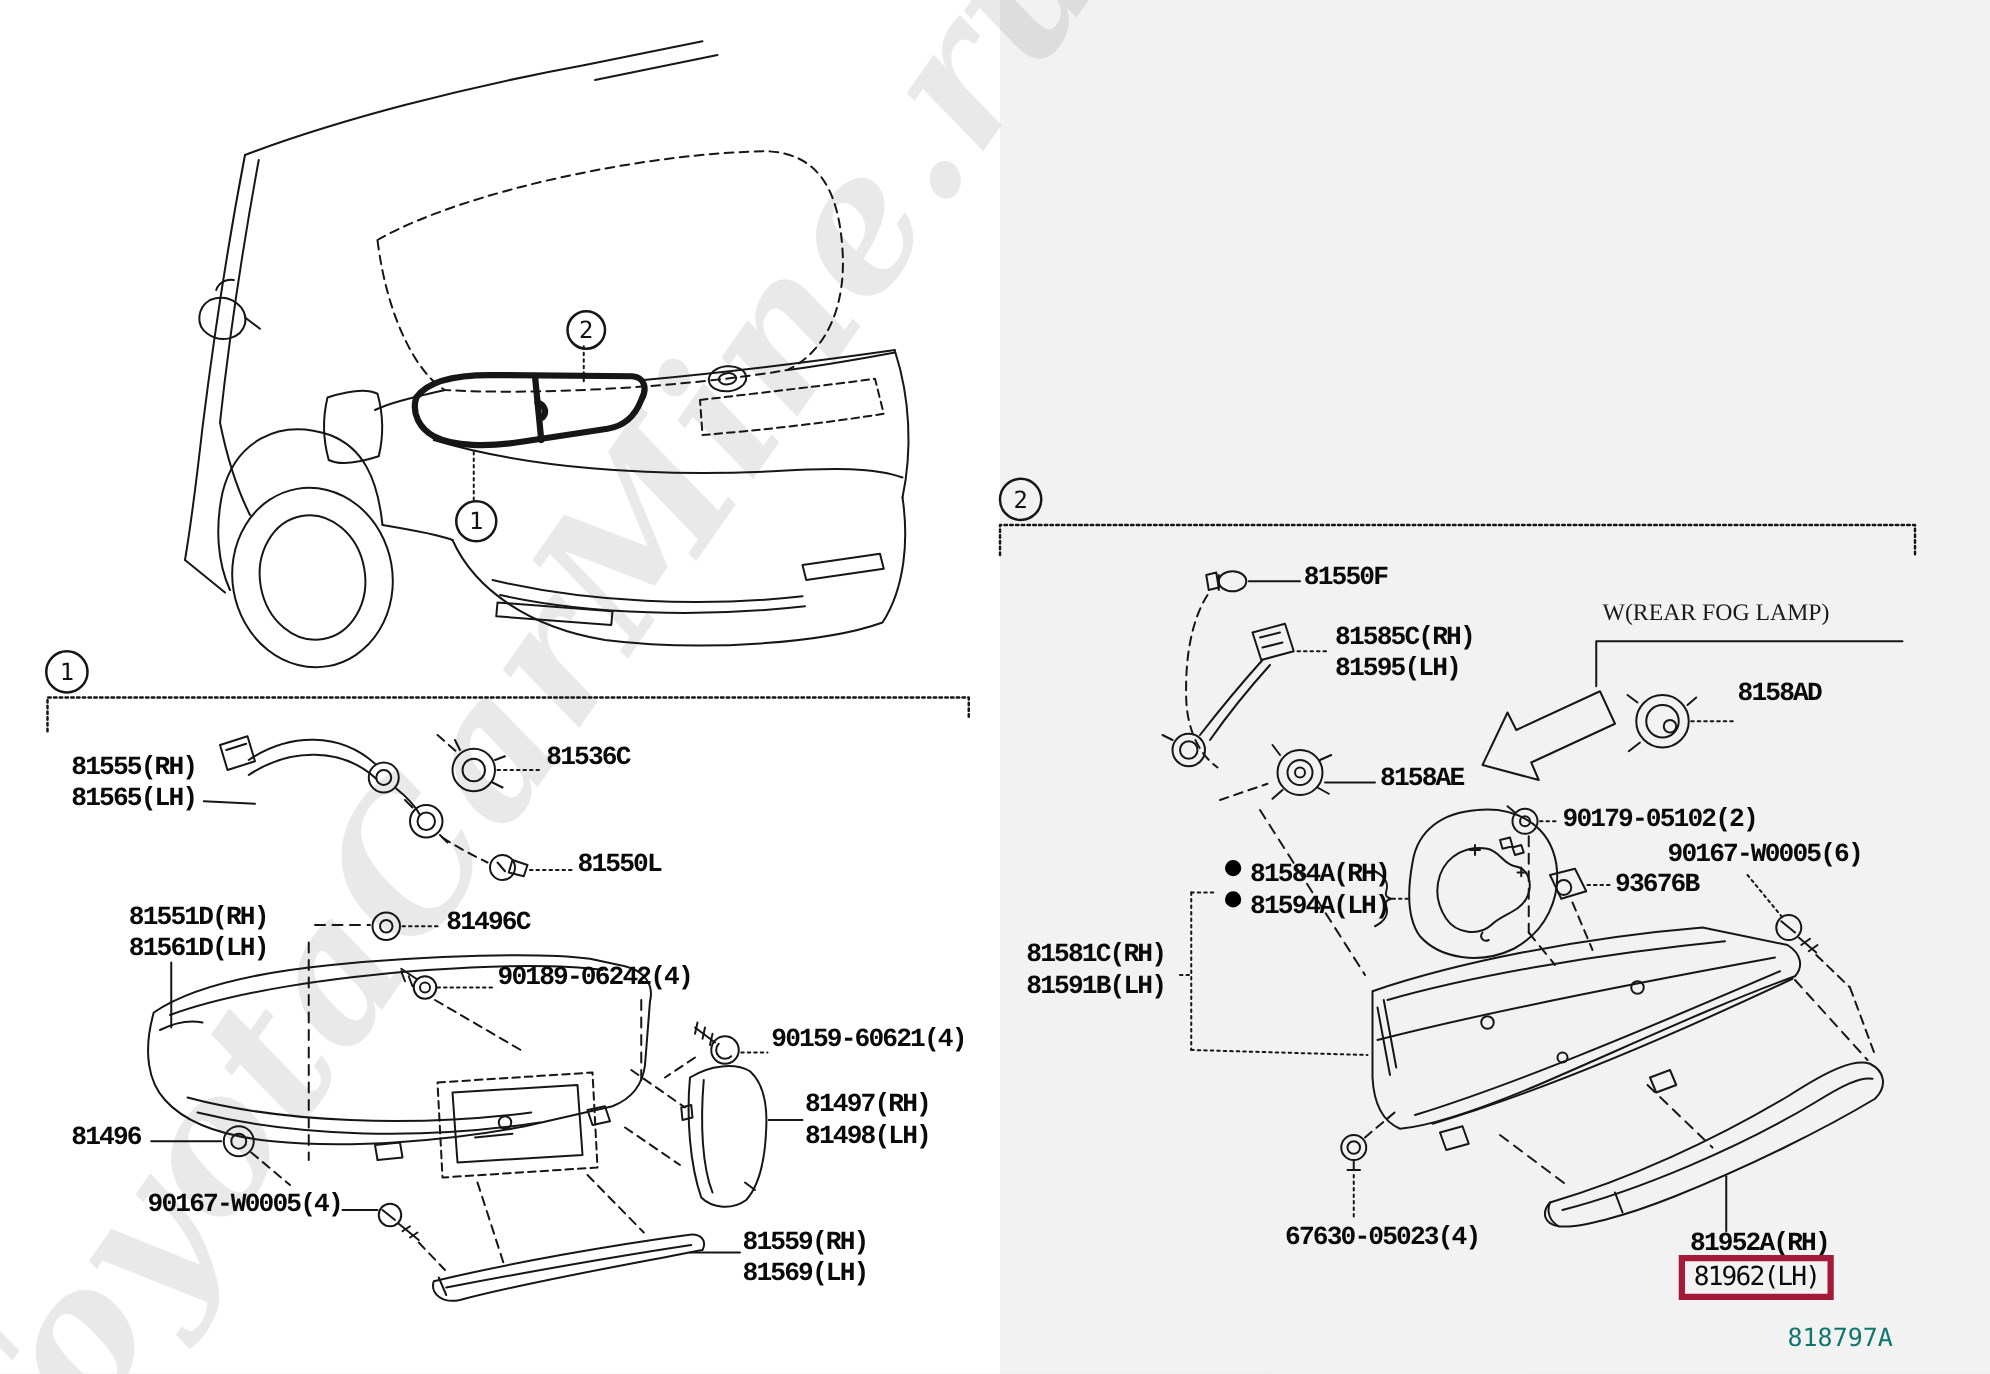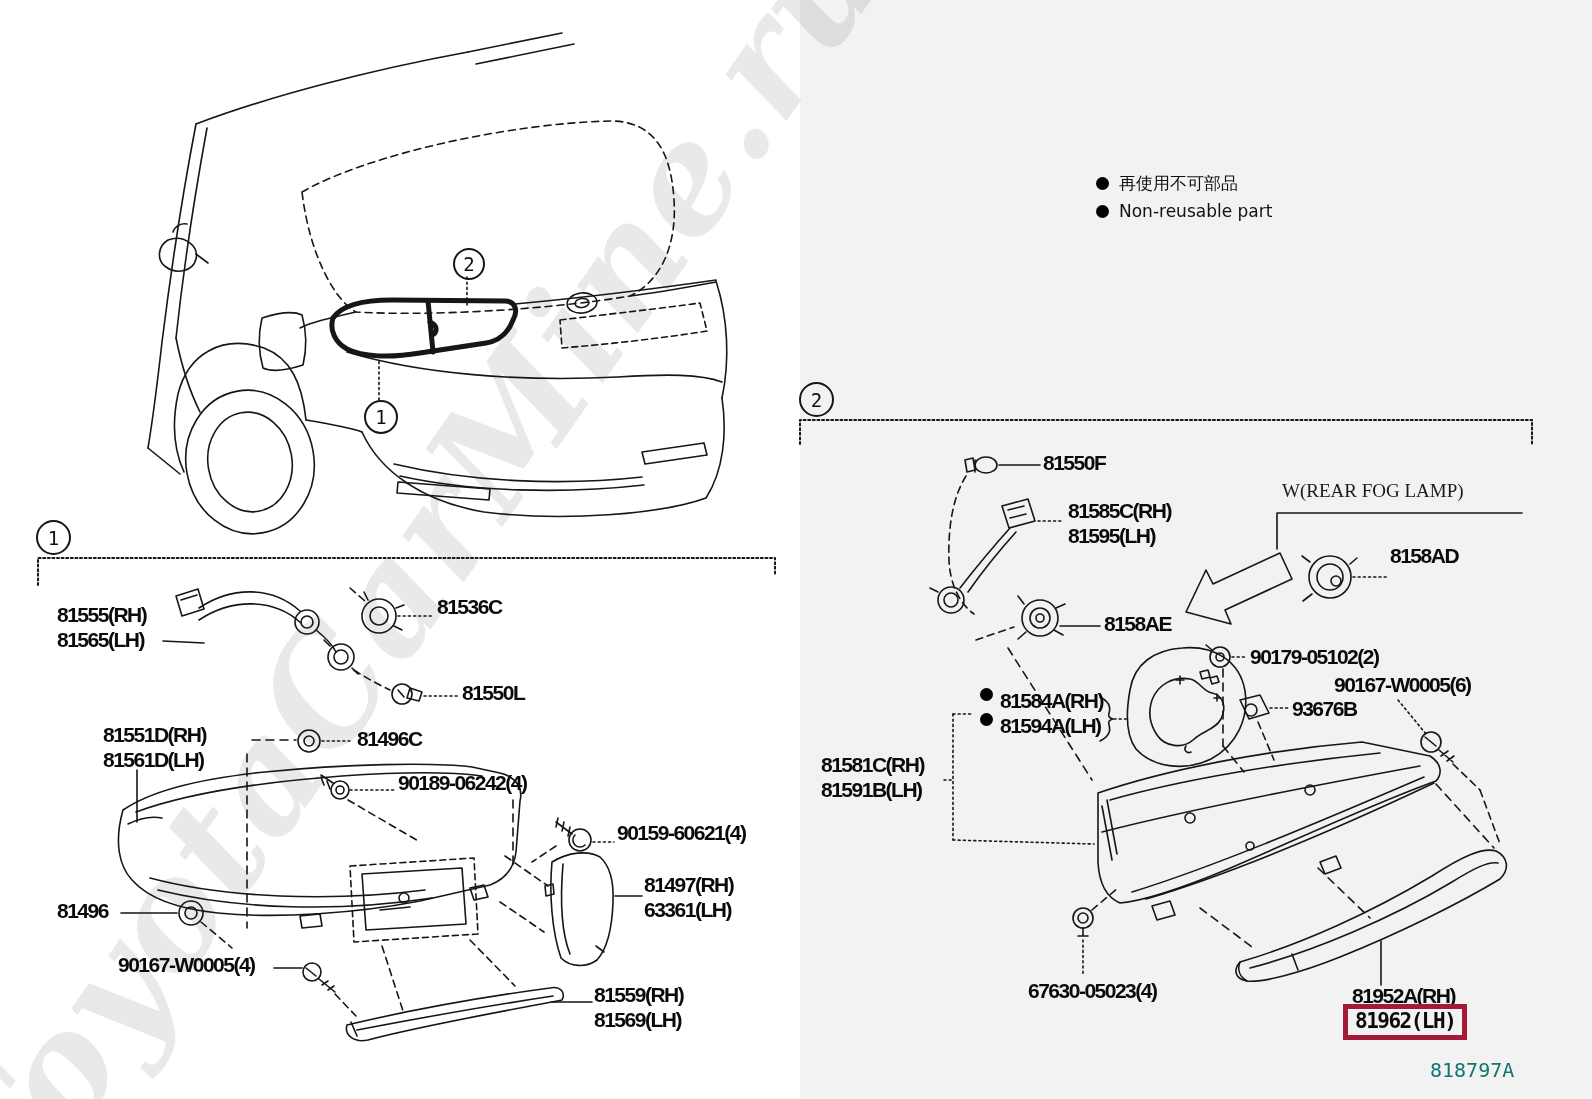--- a/index.html
+++ b/index.html
@@ -9,32 +9,32 @@
     font-family:"DejaVu Serif",serif;font-style:italic;font-weight:700;font-size:148px;letter-spacing:2px;
     color:rgba(0,0,0,0.085);transform:rotate(-55deg);white-space:nowrap;pointer-events:none;}
   svg{position:absolute;left:0;top:0;}
   .ln{fill:none;stroke:#161616;stroke-width:1.6;stroke-linecap:round;stroke-linejoin:round;}
   .bold{stroke-width:5;}
   .d86{stroke-dasharray:8 6;}
   .d75{stroke-dasharray:7 5;}
   .d64{stroke-dasharray:6 4;}
   .dot{stroke-dasharray:2 3.2;}
   .stitch{stroke-dasharray:2 2.6;stroke-width:2;}
-  .pl{position:absolute;font-family:Liberation Sans, sans-serif;font-weight:700;font-size:21px;
+  .pl{position:absolute;font-family:Liberation Mono, monospace;font-weight:700;font-size:21px;
       letter-spacing:-1.5px;line-height:25px;color:#0a0a0a;white-space:nowrap;z-index:5;}
   .pl .row{display:flex;}
   .note{position:absolute;font-family:Liberation Serif, serif;font-size:19px;color:#1a1a1a;white-space:nowrap;z-index:5;}
   .callout{position:absolute;border:2px solid #161616;border-radius:50%;display:flex;align-items:center;justify-content:center;
       font-family:"DejaVu Sans Mono",monospace;font-size:19px;color:#111;background:transparent;z-index:5;}
   .legend{position:absolute;left:1096px;top:172px;z-index:5;}
   .legend .lrow{display:flex;align-items:center;margin-bottom:6px;font-size:17px;color:#111;}
   .bdot{display:inline-block;width:13px;height:13px;border-radius:50%;background:#000;margin-right:10px;flex:0 0 auto;}
   .bdot.sm{width:13px;height:13px;margin-right:7px;}
   .hl-box{position:absolute;left:1343px;top:1004px;border:5px solid #a51a38;padding:0px 7px 2px;z-index:6;}
-  .hl-box .pl-in{font-family:"DejaVu Sans Mono",monospace;font-weight:700;font-size:21px;letter-spacing:-1.5px;color:#0a0a0a;white-space:nowrap;}
+  .hl-box .pl-in{font-family:"DejaVu Sans Mono",monospace;font-weight:400;font-size:21px;letter-spacing:-1.5px;color:#0a0a0a;white-space:nowrap;}
   .doccode{position:absolute;left:1430px;top:1058px;font-family:"DejaVu Sans Mono",monospace;font-size:20px;letter-spacing:0px;color:#0f766e;z-index:5;}
 </style>
 </head>
 <body>
 
 <div id="stage">
   <div id="panel-left"></div>
   <div id="watermark">ToyotaCarMine.ru</div>
 
   <svg width="1592" height="1099" viewBox="0 0 1592 1099">
@@ -302,30 +302,20 @@
   <div class="callout" style="left:364px;top:400px;width:30px;height:30px;">
       <span>1</span>
     </div>
   <div class="callout" style="left:36px;top:520px;width:31px;height:31px;">
       <span>1</span>
     </div>
   <div class="callout" style="left:799px;top:382px;width:31px;height:31px;">
       <span>2</span>
     </div>
 
-  <div class="legend">
-    <div class="lrow">
-      <span class="bdot"></span>
-      <span>再使用不可部品</span>
-    </div>
-    <div class="lrow">
-      <span class="bdot"></span>
-      <span>Non-reusable part</span>
-    </div>
-  </div>
 
   <div class="pl" style="left:57px;top:602px;">
     <div>81555(RH)</div>
     <div>81565(LH)</div>
   </div>
   <div class="pl" style="left:437px;top:594px;">
     <div>81536C</div>
   </div>
   <div class="pl" style="left:462px;top:680px;">
     <div>81550L</div>
@@ -338,21 +328,21 @@
     <div>81496C</div>
   </div>
   <div class="pl" style="left:398px;top:770px;">
     <div>90189-06242(4)</div>
   </div>
   <div class="pl" style="left:617px;top:820px;">
     <div>90159-60621(4)</div>
   </div>
   <div class="pl" style="left:644px;top:872px;">
     <div>81497(RH)</div>
-    <div>63361(LH)</div>
+    <div>81498(LH)</div>
   </div>
   <div class="pl" style="left:57px;top:898px;text-align:center;">
     <div>81496</div>
   </div>
   <div class="pl" style="left:118px;top:952px;">
     <div>90167-W0005(4)</div>
   </div>
   <div class="pl" style="left:594px;top:982px;">
     <div>81559(RH)</div>
     <div>81569(LH)</div>

